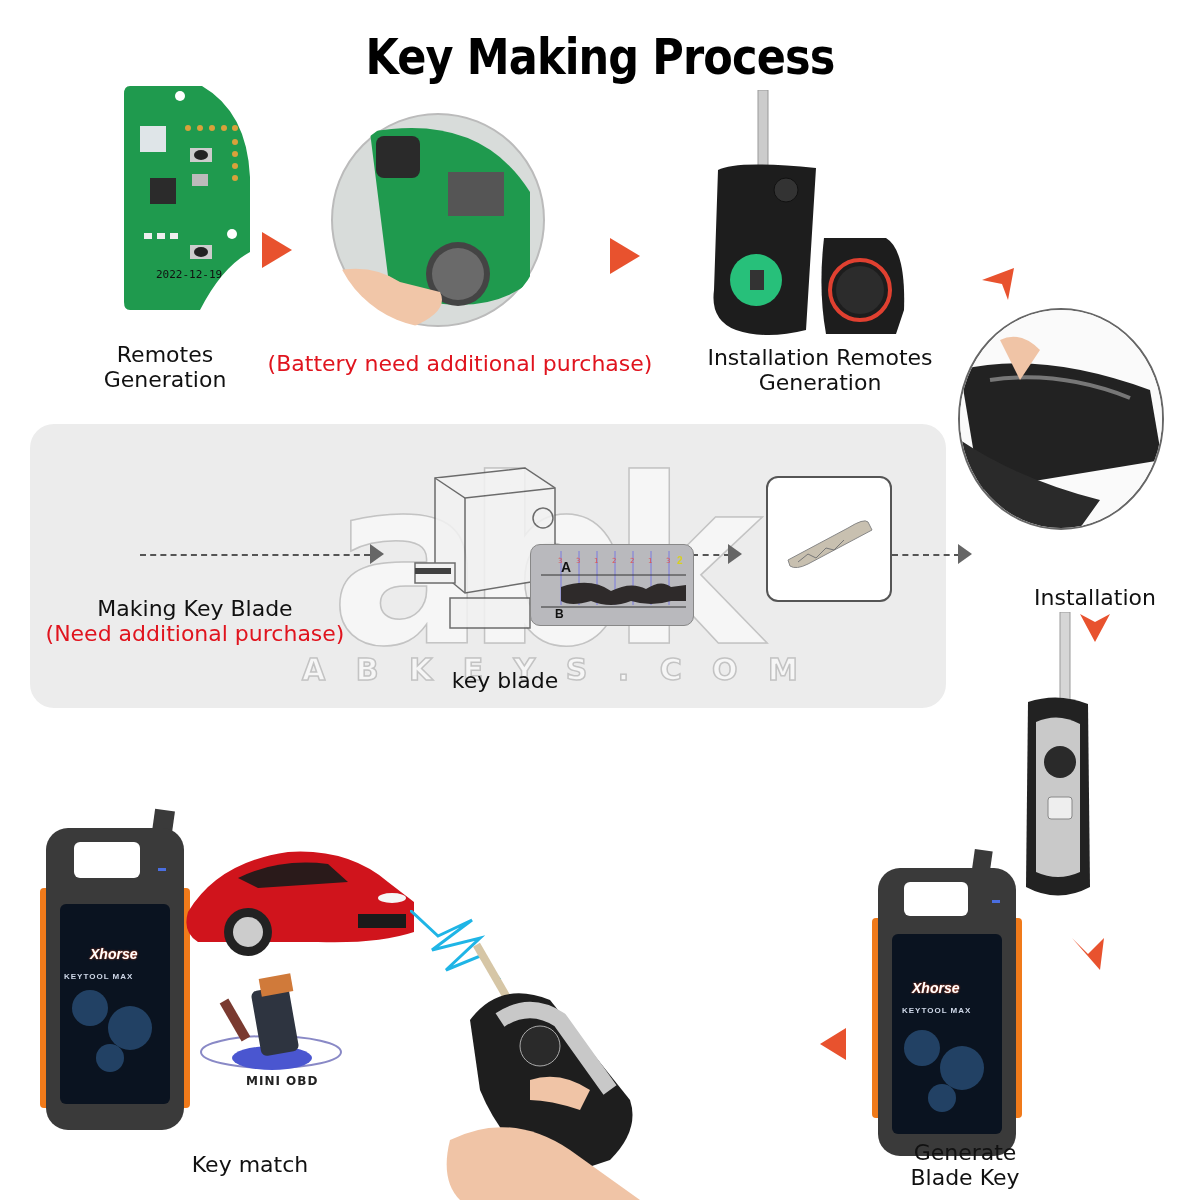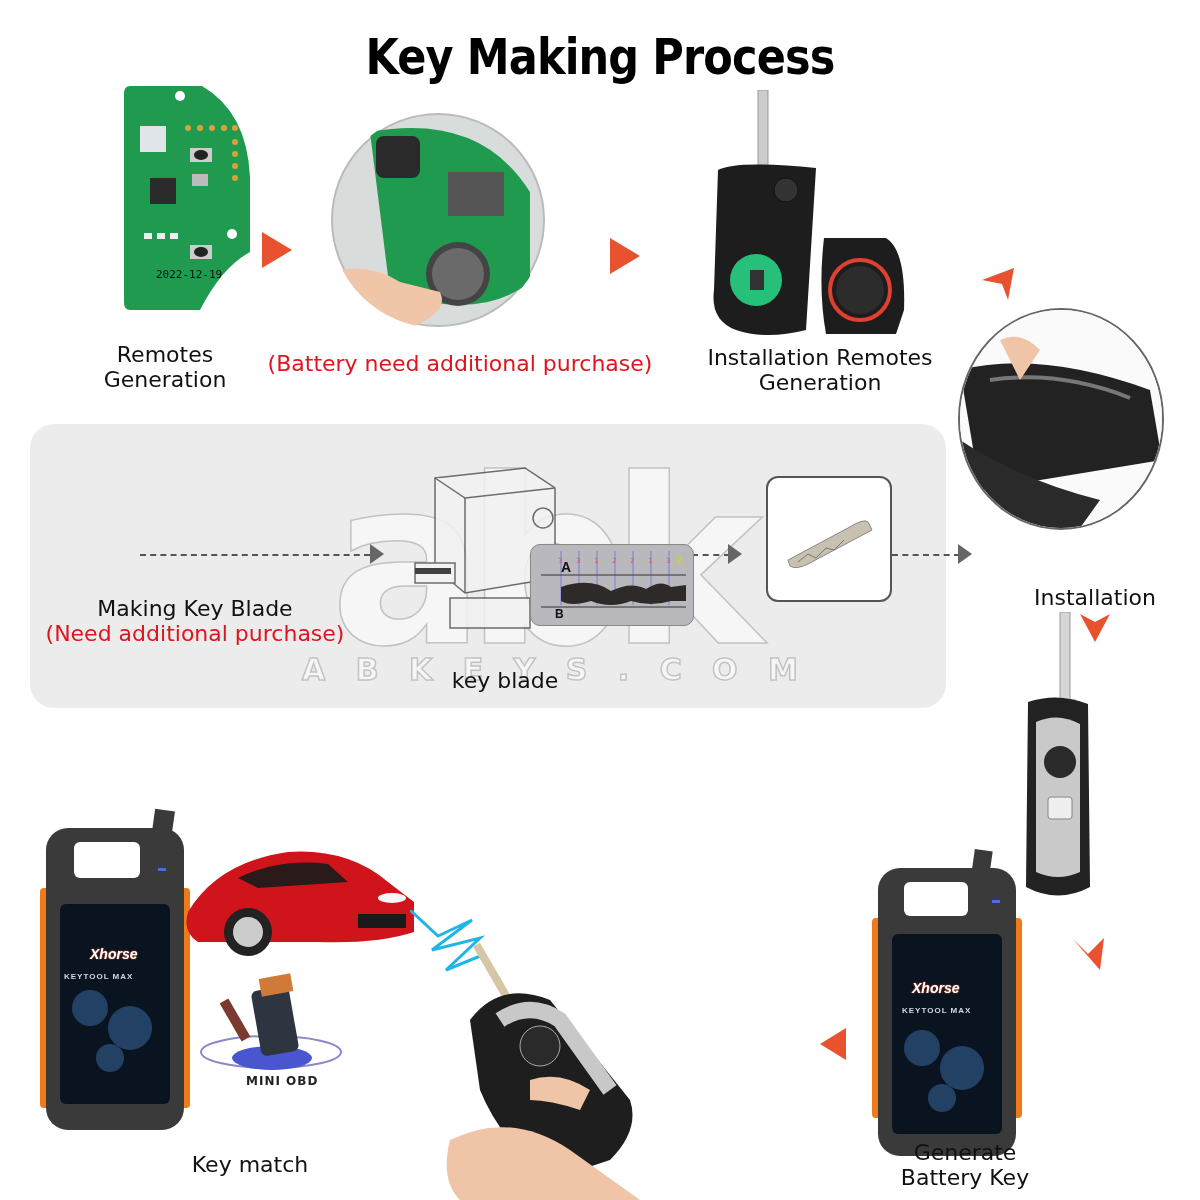--- a/index.html
+++ b/index.html
@@ -207,21 +207,21 @@
         <circle cx="70" cy="250" r="14"></circle>
       </g>
     <rect x="120" y="52" width="8" height="3" fill="#4a6ee0"></rect>
   </svg>
   <div class="abs" style="left:40px;top:132px;font-style:italic;font-weight:bold;font-size:14px;color:#fff;text-shadow:0 0 2px #f05020;">Xhorse</div>
   <div class="abs" style="left:30px;top:158px;font-size:8px;font-weight:bold;color:#cfd8e8;letter-spacing:1px;">KEYTOOL MAX</div>
 </div>
 <div class="arrow" style="left:820px;top:1028px;border-top:16px solid transparent;border-bottom:16px solid transparent;border-right:26px solid #e8522e;"></div>
 <div class="label" style="left:880px;top:1140px;width:170px;">
   <div>Generate</div>
-  <div>Battery Key</div>
+  <div>Blade Key</div>
 </div>
 
 <div class="abs" style="left:40px;top:808px;width:150px;height:326px;">
   <svg width="150" height="326" viewBox="0 0 150 326">
     <rect x="112" y="2" width="20" height="44" fill="#3a3a3a" transform="rotate(8 122 24)"></rect>
     <rect x="0" y="80" width="14" height="220" rx="4" fill="#f07a1a"></rect>
     <rect x="136" y="80" width="14" height="220" rx="4" fill="#f07a1a"></rect>
     <rect x="6" y="20" width="138" height="302" rx="22" fill="#3a3a3a"></rect>
     <rect x="34" y="34" width="66" height="36" rx="6" fill="#fff"></rect>
     <rect x="20" y="96" width="110" height="200" rx="6" fill="#0a1320"></rect>

